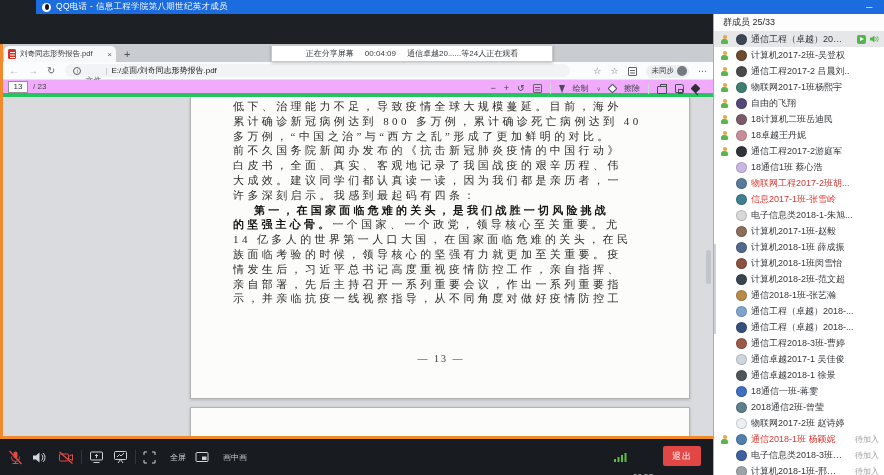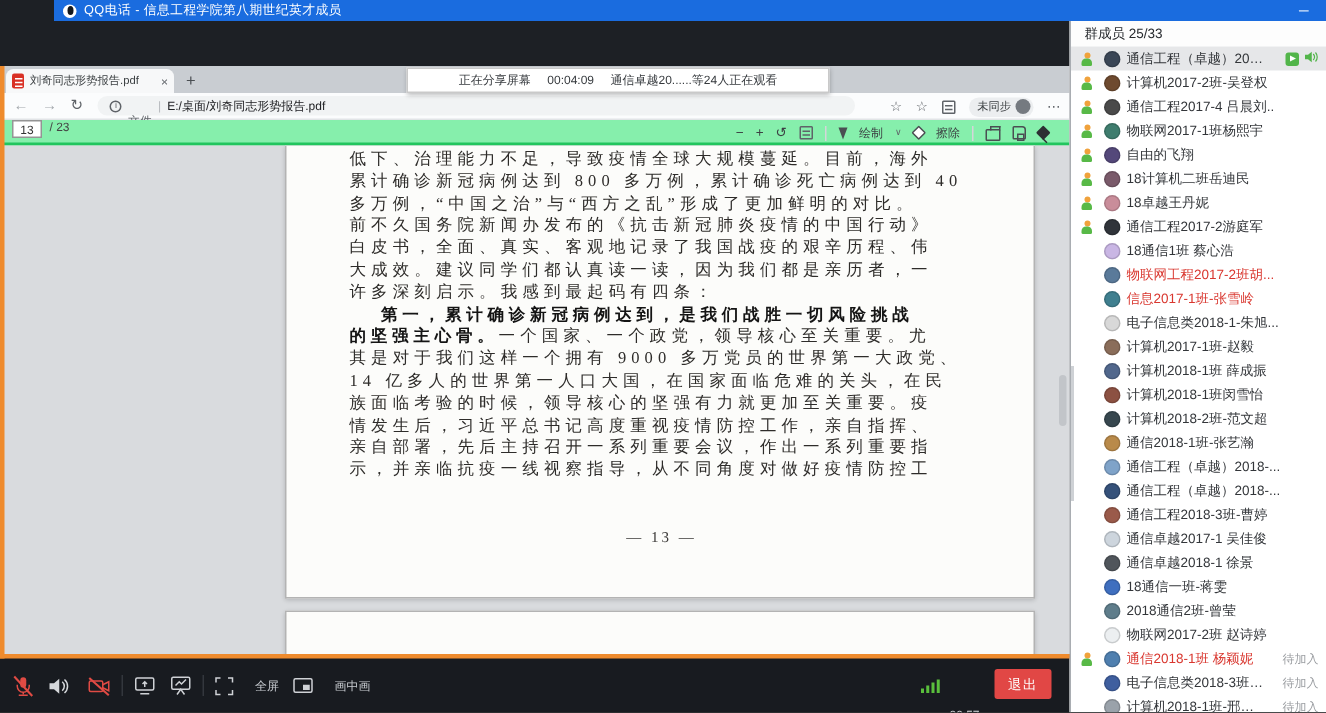--- a/index.html
+++ b/index.html
@@ -44,22 +44,22 @@
   .addr-sep { font-size:8px; color:#b6b9bd; margin:0 4px; }
   .addr-path { font-size:8px; color:#202124; white-space:nowrap; }
   .tb-right { position:absolute; right:6px; top:0; height:18px; display:flex; align-items:center; gap:9px; }
   .tb-ic { font-size:9px; color:#5f6368; }
   .collections-ic { width:9px; height:9px; border:1px solid #5f6368; border-radius:1px; position:relative; }
   .collections-ic::after { content:""; position:absolute; left:1.5px; top:2px; width:5px; height:1px; background:#5f6368; box-shadow:0 2.5px 0 #5f6368; }
   .profile-pill { height:13px; background:#eceef0; border-radius:7px; display:flex; align-items:center; padding:0 2px 0 6px; gap:3px; }
   .profile-label { font-size:7.5px; color:#3c4043; }
   .profile-avatar { width:10px; height:10px; border-radius:50%; background:#757a80; }
 
-  .pdfbar { position:absolute; left:0; top:36px; width:713px; height:17px; background:#86efac;
-    border-bottom:2px solid #22c55e; box-shadow:0 1px 2px rgba(0,0,0,.08); display:flex; }
+  .pdfbar { position:absolute; left:0; top:36px; width:713px; height:17px; background:#f0abfc;
+    border-bottom:4px solid #22c55e; box-shadow:0 1px 2px rgba(0,0,0,.08); display:flex; align-items:center; }
   .page-input { width:20px; height:12px; margin-left:8px; border:1px solid #949494; background:#fff;
     font-size:8px; color:#333; text-align:center; font-family:"Liberation Sans",sans-serif; }
   .page-total { font-size:8px; color:#444; margin-left:5px; }
   .pdf-right { position:absolute; right:14px; top:0; height:17px; display:flex; align-items:center; gap:8px; }
   .pdf-ic { font-size:9px; color:#3c4043; line-height:17px; }
   .pdf-label { font-size:8px; color:#3c4043; }
   .vsep { width:1px; height:10px; background:#d4d6d9; }
   .pen-ic { width:0; height:0; border-left:3.5px solid transparent; border-right:3.5px solid transparent; border-top:8px solid #4a4e52; }
   .eraser-ic { width:7px; height:7px; background:#fff; border:1px solid #4a4e52; transform:rotate(45deg); border-radius:1px; }
   .chev { font-size:6px; color:#5f6368; }
@@ -203,23 +203,22 @@
     <div class="viewer">
       <div class="page13">
         <div class="doc-text">
             <div class="doc-line"><span>低下、治理能力不足，导致疫情全球大规模蔓延。目前，海外</span></div>
             <div class="doc-line"><span>累计确诊新冠病例达到 800 多万例，累计确诊死亡病例达到 40</span></div>
             <div class="doc-line"><span>多万例，“中国之治”与“西方之乱”形成了更加鲜明的对比。</span></div>
             <div class="doc-line"><span>前不久国务院新闻办发布的《抗击新冠肺炎疫情的中国行动》</span></div>
             <div class="doc-line"><span>白皮书，全面、真实、客观地记录了我国战疫的艰辛历程、伟</span></div>
             <div class="doc-line"><span>大成效。建议同学们都认真读一读，因为我们都是亲历者，一</span></div>
             <div class="doc-line"><span>许多深刻启示。我感到最起码有四条：</span></div>
-            <div class="doc-line indent"><span class="b">第一，累计确诊新冠病例达到，是我们战胜一切风险挑战</span></div>
+            <div class="doc-line indent"><span class="b">第一，在国家面临危难的关头，是我们战胜一切风险挑战</span></div>
             <div class="doc-line"><span class="b">的坚强主心骨。</span><span>一个国家、一个政党，领导核心至关重要。尤</span></div>
-            <div class="doc-line"><span>其是对于我们这样一个拥有 9000 多万党员的世界第一大政党、</span></div>
             <div class="doc-line"><span>14 亿多人的世界第一人口大国，在国家面临危难的关头，在民</span></div>
             <div class="doc-line"><span>族面临考验的时候，领导核心的坚强有力就更加至关重要。疫</span></div>
             <div class="doc-line"><span>情发生后，习近平总书记高度重视疫情防控工作，亲自指挥、</span></div>
             <div class="doc-line"><span>亲自部署，先后主持召开一系列重要会议，作出一系列重要指</span></div>
             <div class="doc-line"><span>示，并亲临抗疫一线视察指导，从不同角度对做好疫情防控工</span></div>
           </div>
         <div class="page-num">— 13 —</div>
       </div>
       <div class="page14"></div>
       <div class="v-scroll"></div>
@@ -309,21 +308,21 @@
           </span>
         </div>
         <div class="m-row">
           <span class="status-person"></span>
           <span class="m-avatar" style="background: rgb(110, 74, 47);"></span>
           <span class="m-name">计算机2017-2班-吴登权</span>
         </div>
         <div class="m-row">
           <span class="status-person"></span>
           <span class="m-avatar" style="background: rgb(74, 74, 74);"></span>
-          <span class="m-name">通信工程2017-4 吕晨刘..</span>
+          <span class="m-name">通信工程2017-2 吕晨刘..</span>
         </div>
         <div class="m-row">
           <span class="status-person"></span>
           <span class="m-avatar" style="background: rgb(63, 125, 110);"></span>
           <span class="m-name">物联网2017-1班杨熙宇</span>
         </div>
         <div class="m-row">
           <span class="status-person"></span>
           <span class="m-avatar" style="background: rgb(84, 72, 122);"></span>
           <span class="m-name">自由的飞翔</span>

